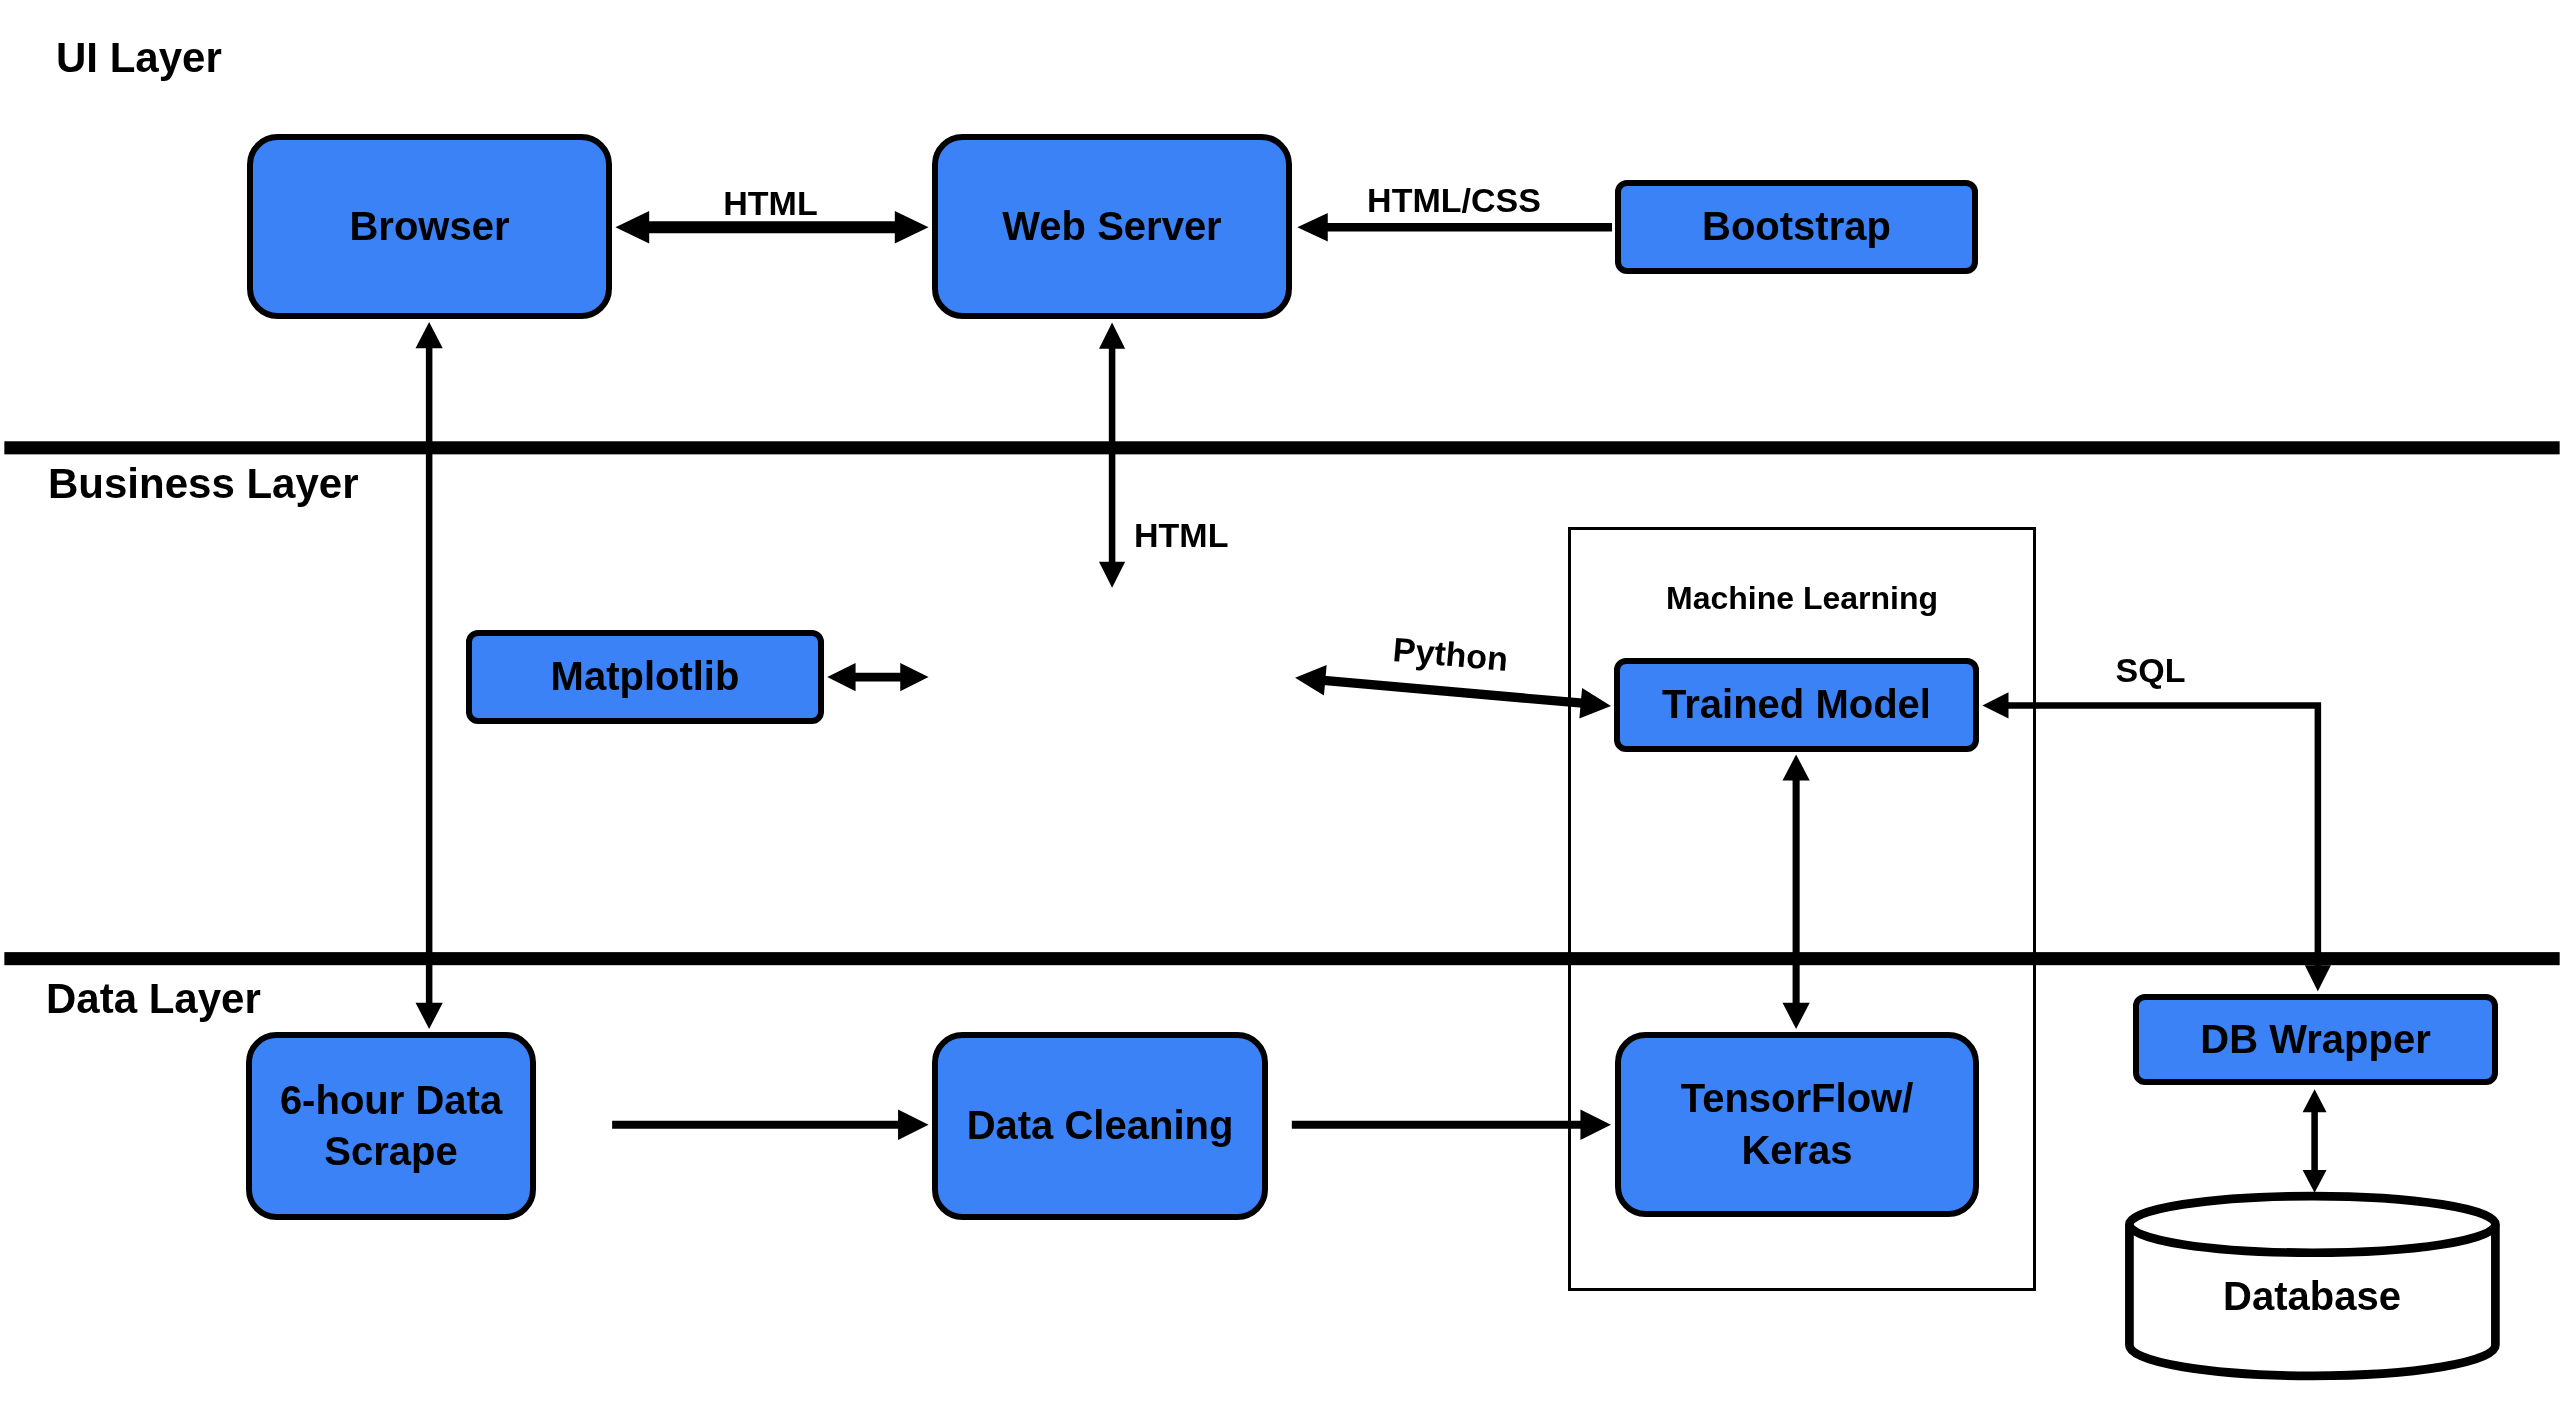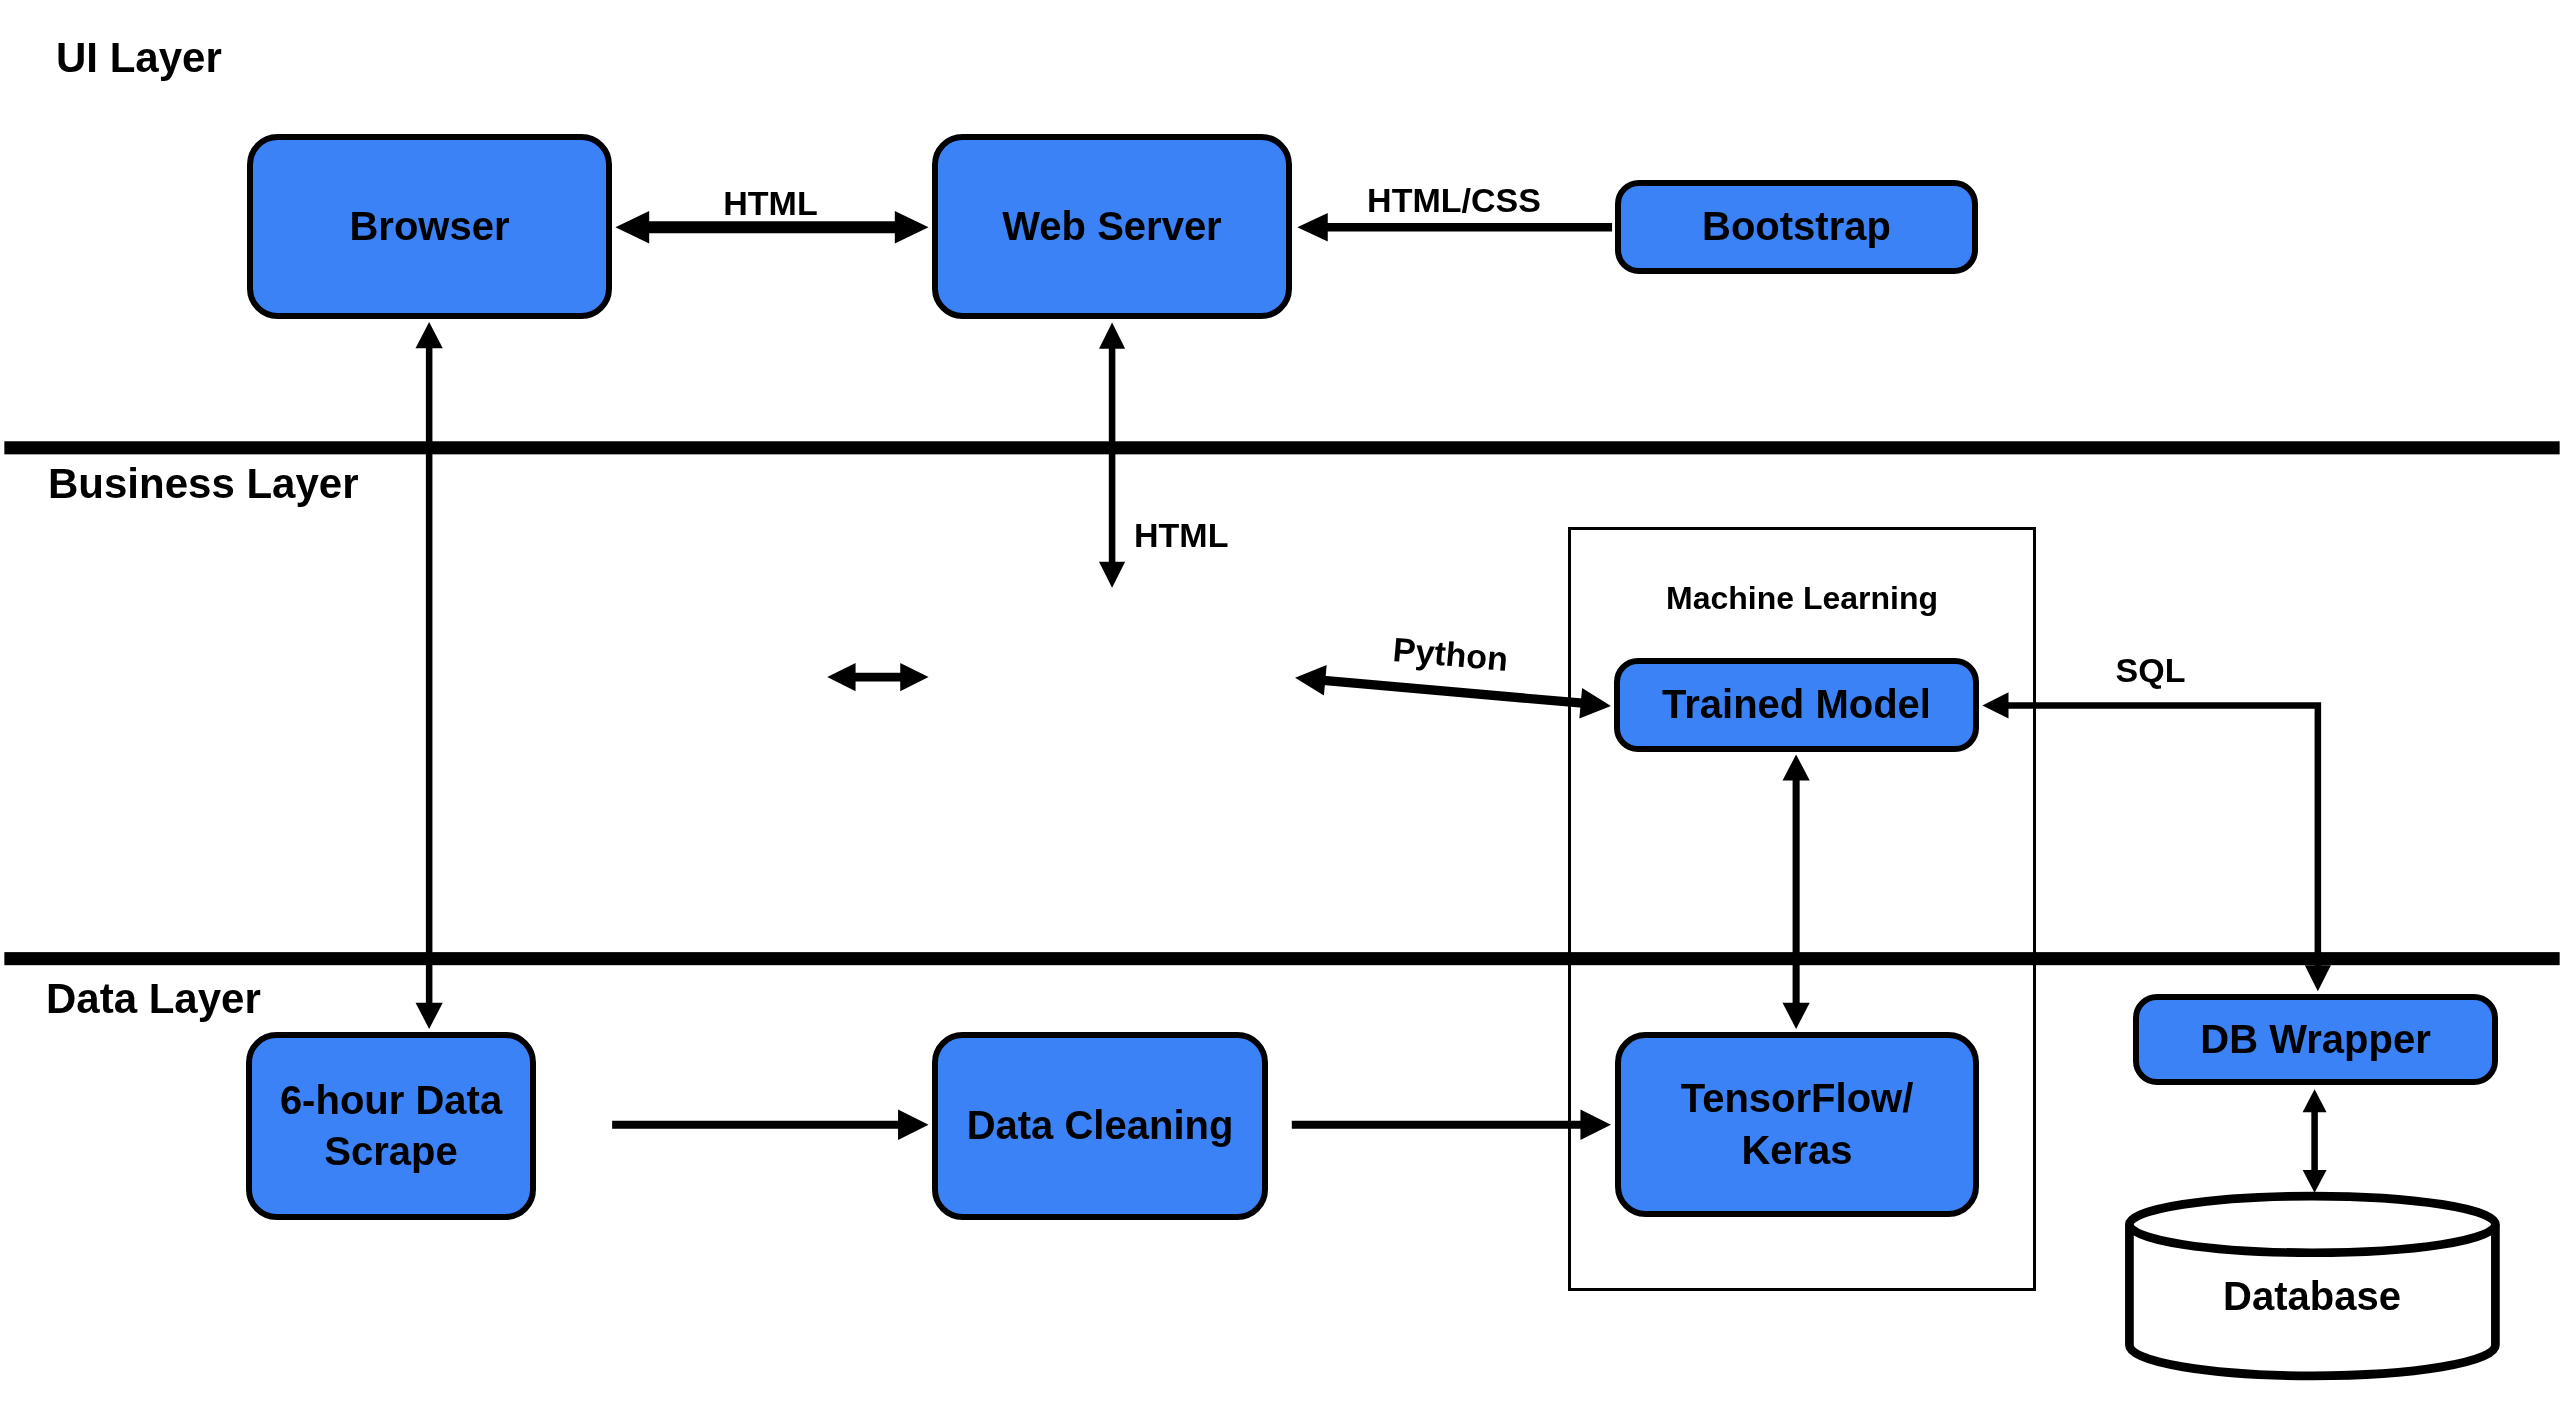--- a/index.html
+++ b/index.html
@@ -17,21 +17,21 @@
     font-size:42px;font-weight:700;letter-spacing:0px;
     white-space:nowrap;
   }
   .node{
     position:absolute;
     border:6.5px solid #000;border-radius:30.5px;background:#3b82f6;
     display:flex;align-items:center;justify-content:center;
     text-align:center;
     box-sizing:border-box;
   }
-  .node.short{border-radius:24px;}
+  .node.short{border-radius:12px;}
   .node-label{
     font-size:40px;font-weight:700;line-height:1.28;
     white-space:pre-line;
   }
   .group-box{
     position:absolute;
     border:3.8px solid #000;background:transparent;
     box-sizing:border-box;
   }
   .group-title{
@@ -140,20 +140,23 @@
   </div>
 
   <div class="node" style="left:932px;top:134px;width:360px;height:185px;">
     <span class="node-label">Web Server</span>
   </div>
 
   <div class="node short" style="left:1615px;top:180px;width:363px;height:94px;">
     <span class="node-label">Bootstrap</span>
   </div>
 
+  <div class="node short" style="left:466px;top:630px;width:358px;height:94px;">
+    <span class="node-label">Matplotlib</span>
+  </div>
 
 
   <div class="node short" style="left:1614px;top:658px;width:365px;height:94px;">
     <span class="node-label">Trained Model</span>
   </div>
 
   <div class="node" style="left:246px;top:1032px;width:290px;height:188px;">
     <span class="node-label">6-hour Data
 Scrape</span>
   </div>

